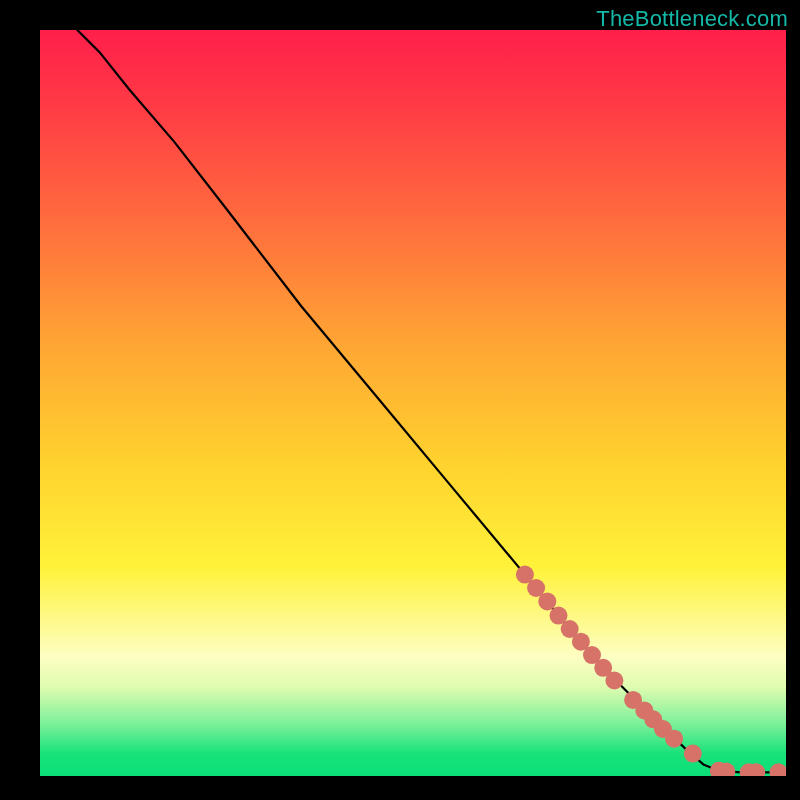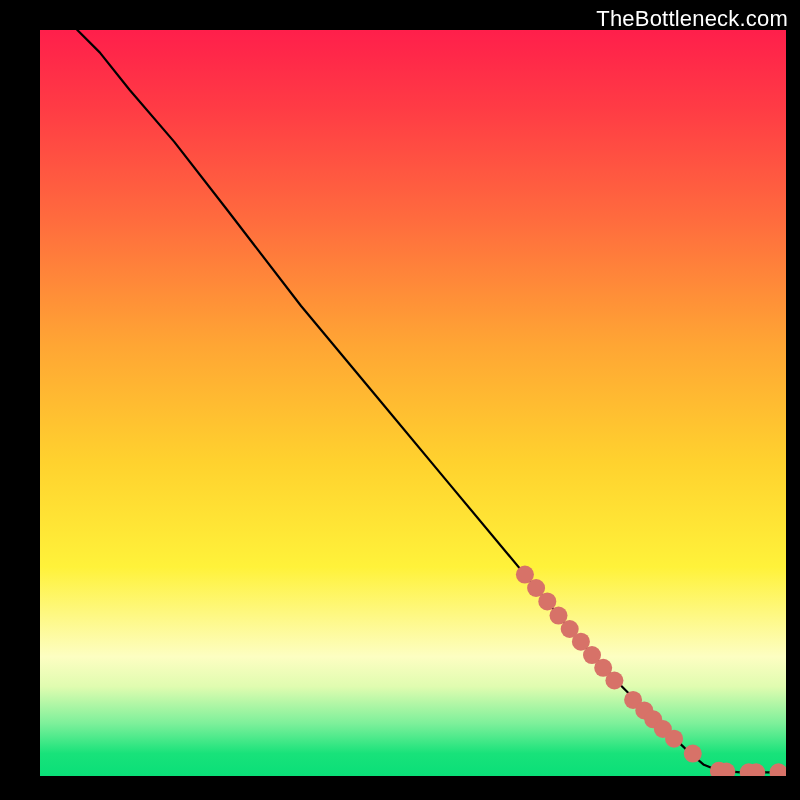--- a/index.html
+++ b/index.html
@@ -36,21 +36,21 @@
       #e0fcb0 88%,
       #7cf09a 93%,
       #18e27a 97%,
       #0adf78 100%
     );
   }
   .watermark {
     position: absolute;
     right: 12px;
     top: 6px;
-    color: #ffffff;
+    color: #14b8a6;
     font-size: 22px;
     font-weight: 500;
     letter-spacing: 0.2px;
   }
   svg.overlay {
     position: absolute;
     left: 0;
     top: 0;
     width: 746px;
     height: 746px;

